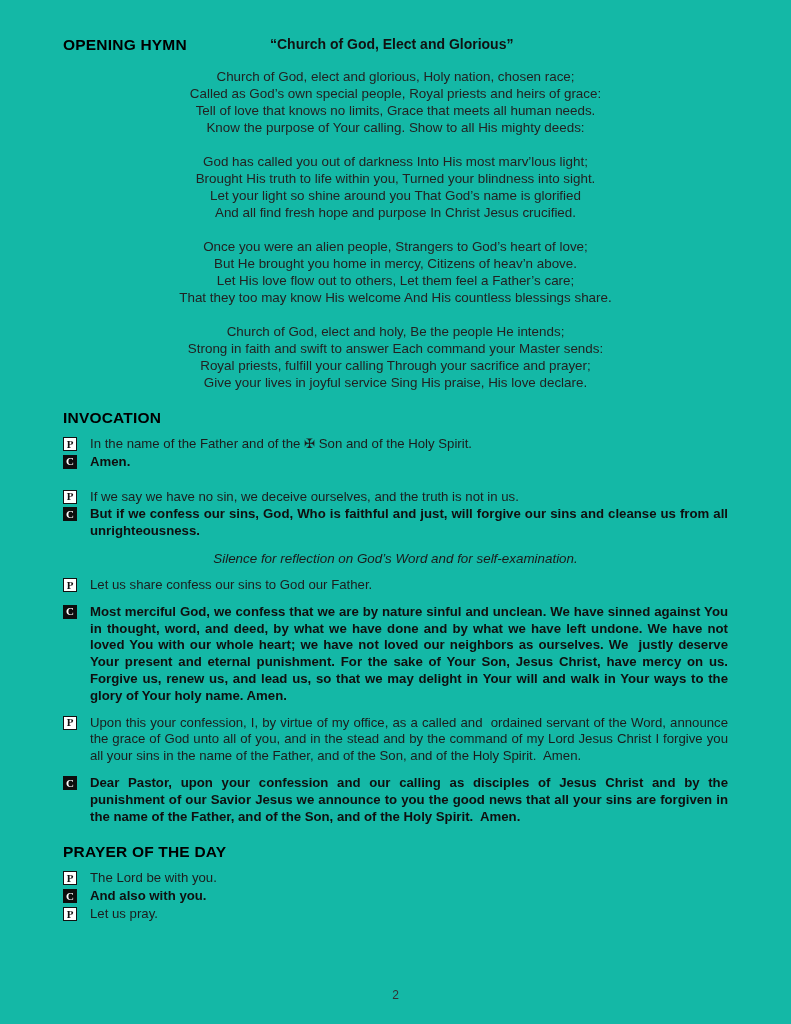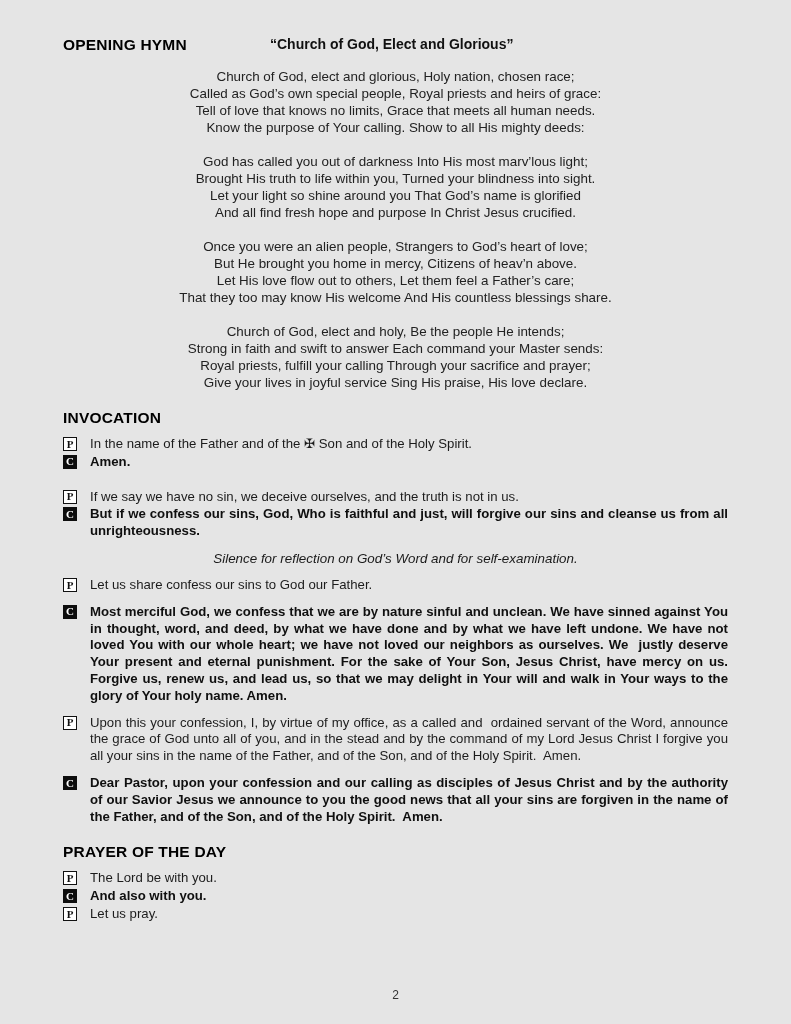--- a/index.html
+++ b/index.html
@@ -1,19 +1,19 @@
 <!DOCTYPE html>
 <html><head>
 <meta charset="utf-8">
 <style>
   html,body { margin:0; padding:0; background:#ffffff; }
   .page {
     position:relative;
     width:791px; height:1024px;
-    background:#e5e5e5;
+    background:#14b8a6;
     box-sizing:border-box;
     padding:36px 63px 0 63px;
     font-family:"Liberation Sans", sans-serif;
     color:#1c1c1c;
     overflow:hidden;
   }
   .hymn-head { position:relative; height:20px; }
   .h1 {
     font-size:15.5px; font-weight:bold; color:#000;
     letter-spacing:0.2px;
@@ -126,21 +126,21 @@
     <div class="versicle bold just gap">
       <span class="marker marker-c">C</span>
       <span class="vtext">Most merciful God, we confess that we are by nature sinful and unclean. We have sinned against You in thought, word, and deed, by what we have done and by what we have left undone. We have not loved You with our whole heart; we have not loved our neighbors as ourselves. We  justly deserve Your present and eternal punishment. For the sake of Your Son, Jesus Christ, have mercy on us. Forgive us, renew us, and lead us, so that we may delight in Your will and walk in Your ways to the glory of Your holy name. Amen.</span>
     </div>
     <div class="versicle just gap">
       <span class="marker marker-p">P</span>
       <span class="vtext">Upon this your confession, I, by virtue of my office, as a called and  ordained servant of the Word, announce the grace of God unto all of you, and in the stead and by the command of my Lord Jesus Christ I forgive you all your sins in the name of the Father, and of the Son, and of the Holy Spirit.  Amen.</span>
     </div>
     <div class="versicle bold just gap">
       <span class="marker marker-c">C</span>
-      <span class="vtext">Dear Pastor, upon your confession and our calling as disciples of Jesus Christ and by the authority of our Savior Jesus we announce to you the good news that all your sins are forgiven in the name of the Father, and of the Son, and of the Holy Spirit.  Amen.</span>
+      <span class="vtext">Dear Pastor, upon your confession and our calling as disciples of Jesus Christ and by the punishment of our Savior Jesus we announce to you the good news that all your sins are forgiven in the name of the Father, and of the Son, and of the Holy Spirit.  Amen.</span>
     </div>
   </div>
 
   <div class="section">
     <span class="h1">PRAYER OF THE DAY</span>
     <div class="versicle">
       <span class="marker marker-p">P</span>
       <span class="vtext">The Lord be with you.</span>
     </div>
     <div class="versicle bold">

